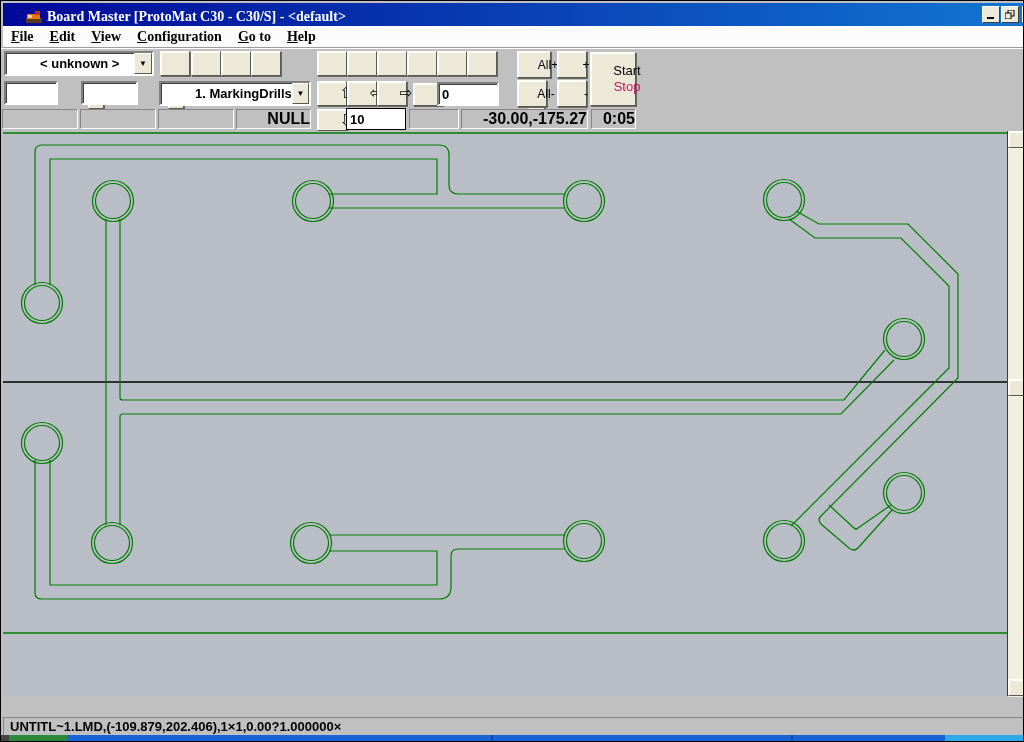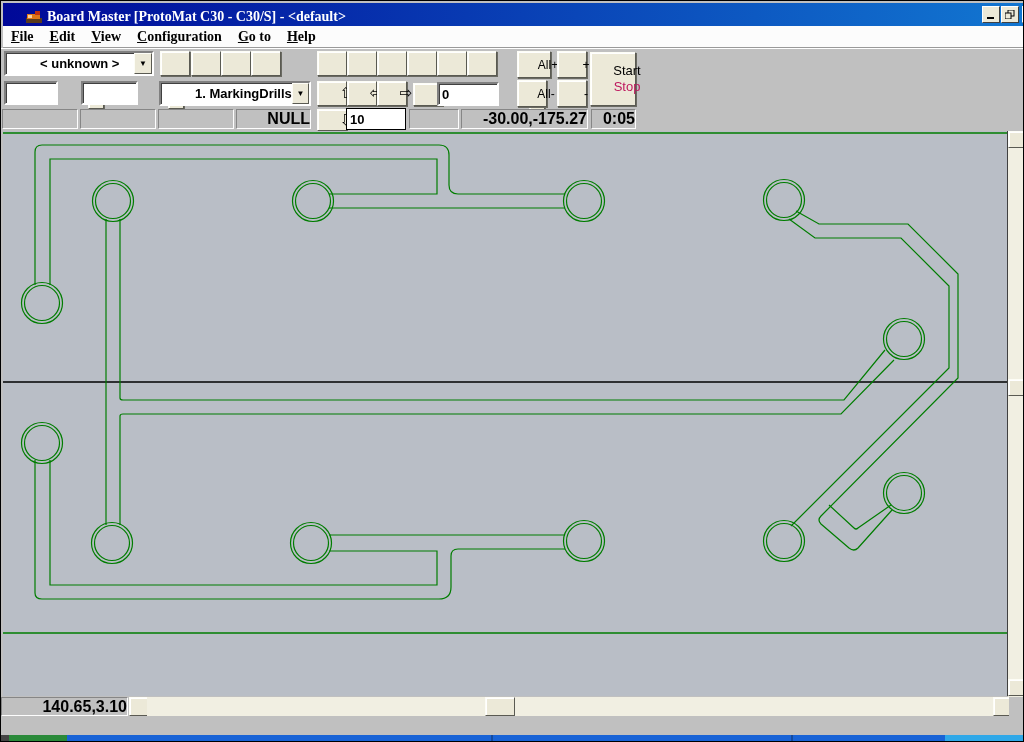--- a/index.html
+++ b/index.html
@@ -301,36 +301,26 @@
   <div class="vscroll">
     <div class="scrollbtn abs" style="left:0;top:0;width:17px;height:17px;">
         <span>▲</span>
       </div>
     <div class="thumb abs" style="left:0;top:248px;width:17px;height:17px;"></div>
     <div class="scrollbtn abs" style="left:0;top:548px;width:17px;height:17px;">
         <span>▼</span>
       </div>
   </div>
 
-  <div class="hscroll-row">
-    <div class="panel abs" style="left:0;top:0;width:127px;height:19px;">
-        <span>140.65,3.10</span>
-      </div>
-    <div class="scrollbtn abs" style="left:128px;top:0;width:18px;height:19px;">
-        <span>◀</span>
-      </div>
-    <div class="hscroll-track">
-      <div class="thumb abs" style="left:338px;top:0;width:16px;height:19px;"></div>
-    </div>
-    <div class="scrollbtn abs" style="left:992px;top:0;width:16px;height:19px;">
-        <span>▶</span>
-      </div>
-    <div class="abs" style="left:1008px;top:0;width:16px;height:19px;background:#c0c0c0;"></div>
-  </div>
-
+
+  <div class="statusbar">
+    <div class="panel">
+        <span>UNTITL~1.LMD,(-109.879,202.406),1×1,0.00?1.000000×</span>
+      </div>
+  </div>
 
   <div class="taskbar">
     <div class="tseg" style="left:0;width:8px;background:#444;"></div>
     <div class="tseg" style="left:8px;width:58px;background:#2a8a3a;"></div>
     <div class="tseg" style="left:490px;width:2px;background:rgba(0,0,0,0.25);"></div>
     <div class="tseg" style="left:790px;width:2px;background:rgba(0,0,0,0.25);"></div>
     <div class="tseg" style="left:944px;width:80px;background:#2fa8e8;"></div>
   </div>
 
 </div>

